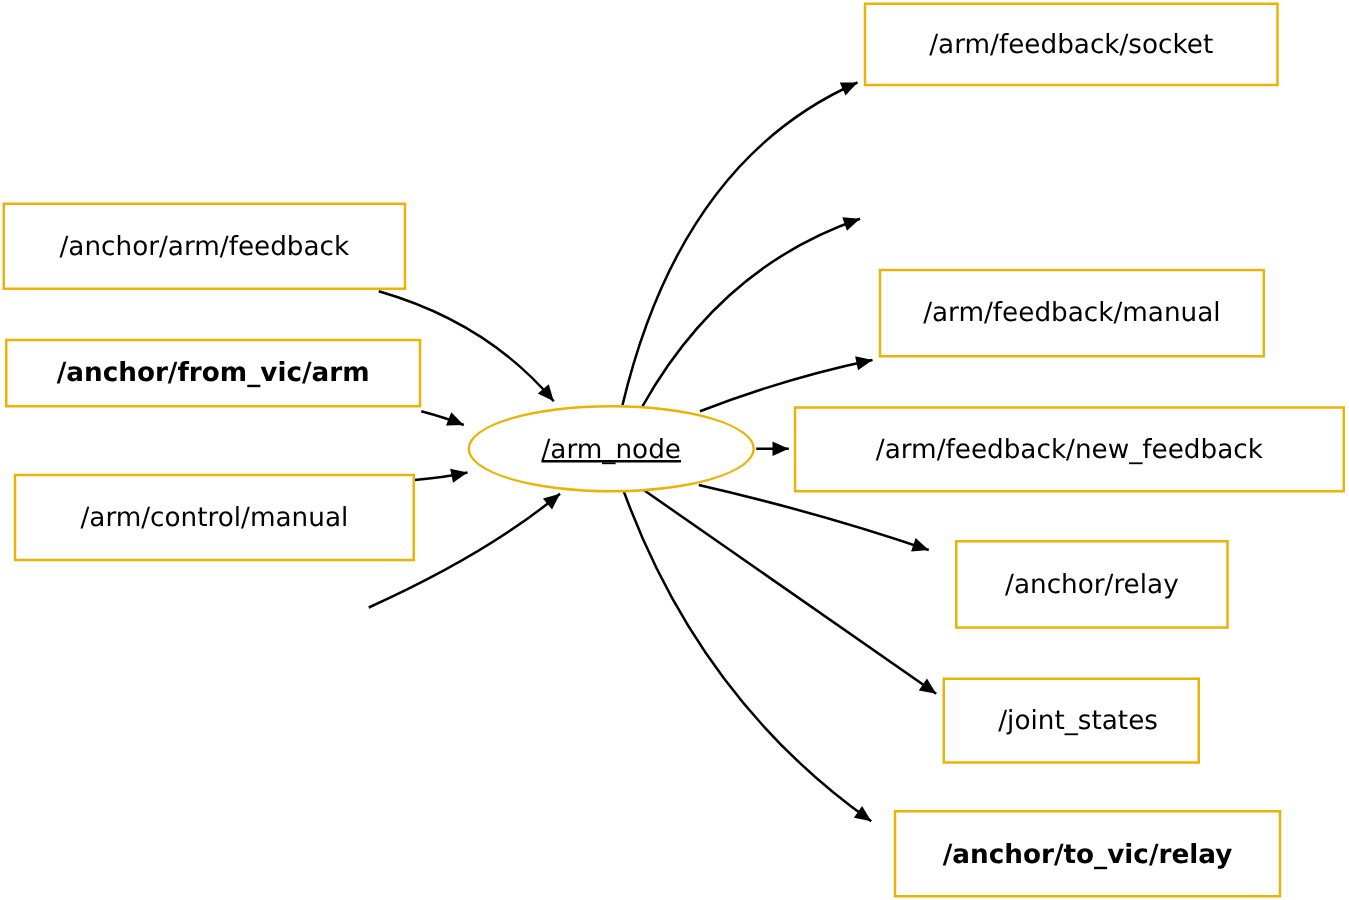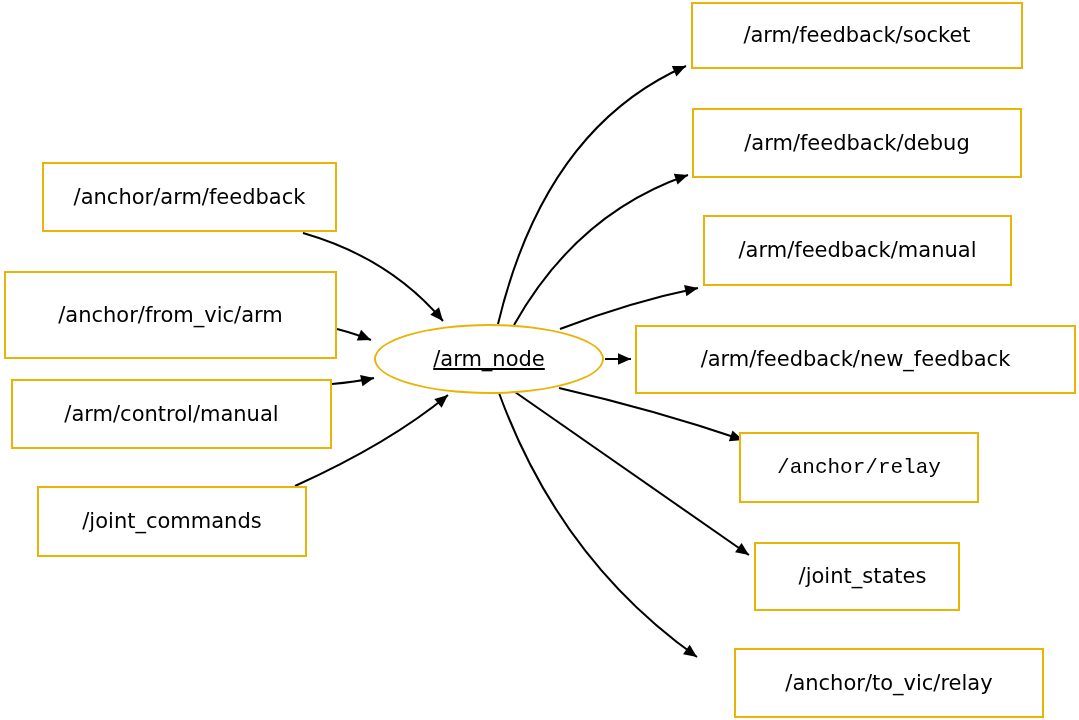--- a/index.html
+++ b/index.html
@@ -60,37 +60,35 @@
       <path d="M295,486 Q390,443 448,395" fill="none" stroke="#000000" stroke-width="2" marker-end="url(#arrow)"></path>
       <path d="M498,324 Q545,128 686,66" fill="none" stroke="#000000" stroke-width="2" marker-end="url(#arrow)"></path>
       <path d="M514,325 Q577,213 688,175" fill="none" stroke="#000000" stroke-width="2" marker-end="url(#arrow)"></path>
       <path d="M560,329 Q630,302 698,288" fill="none" stroke="#000000" stroke-width="2" marker-end="url(#arrow)"></path>
       <path d="M605,359 L631,359" fill="none" stroke="#000000" stroke-width="2" marker-end="url(#arrow)"></path>
       <path d="M559,388 Q655,410 743,440" fill="none" stroke="#000000" stroke-width="2" marker-end="url(#arrow)"></path>
       <path d="M515,392 Q645,483 749,555" fill="none" stroke="#000000" stroke-width="2" marker-end="url(#arrow)"></path>
       <path d="M499,393 Q560,560 697,657" fill="none" stroke="#000000" stroke-width="2" marker-end="url(#arrow)"></path>
     </svg>
 
-  <div class="node" style="left:2px; top:162px; width:295px; height:70px;margin-left:40px;">/anchor/arm/feedback</div>
+  <div class="node" style="left:2px; top:162px; width:323px; height:70px;">/anchor/arm/feedback</div>
 
-  <div class="node" style="left:4px; top:271px; width:333px; height:88px;">/anchor/from_vic/arm</div>
+  <div class="node" style="left:4px; top:271px; width:333px; height:55px;font-weight:bold;">/anchor/from_vic/arm</div>
 
   <div class="node" style="left:11px; top:379px; width:321px; height:70px;">/arm/control/manual</div>
 
-  <div class="node" style="left:37px; top:486px; width:270px; height:71px;">/joint_commands</div>
 
   <div class="node ellipse" style="left:374px; top:324px; width:230px; height:70px;">/arm_node</div>
 
   <div class="node" style="left:691px; top:2px; width:332px; height:67px;">/arm/feedback/socket</div>
 
-  <div class="node" style="left:692px; top:108px; width:330px; height:70px;">/arm/feedback/debug</div>
 
   <div class="node" style="left:703px; top:215px; width:309px; height:71px;">/arm/feedback/manual</div>
 
   <div class="node" style="left:635px; top:325px; width:441px; height:69px;text-align:center;">/arm/feedback/new_feedback</div>
 
-  <div class="node" style="left:739px; top:432px; width:240px; height:71px;font-family:Liberation Mono, monospace;">/anchor/relay</div>
+  <div class="node" style="left:764px; top:432px; width:219px; height:71px;">/anchor/relay</div>
 
   <div class="node" style="left:754px; top:542px; width:206px; height:69px;padding-left:11px;">/joint_states</div>
 
-  <div class="node" style="left:734px; top:648px; width:310px; height:70px;">/anchor/to_vic/relay</div>
+  <div class="node" style="left:715px; top:648px; width:310px; height:70px;font-weight:bold;">/anchor/to_vic/relay</div>
 
 </div>
 
 </body></html>

